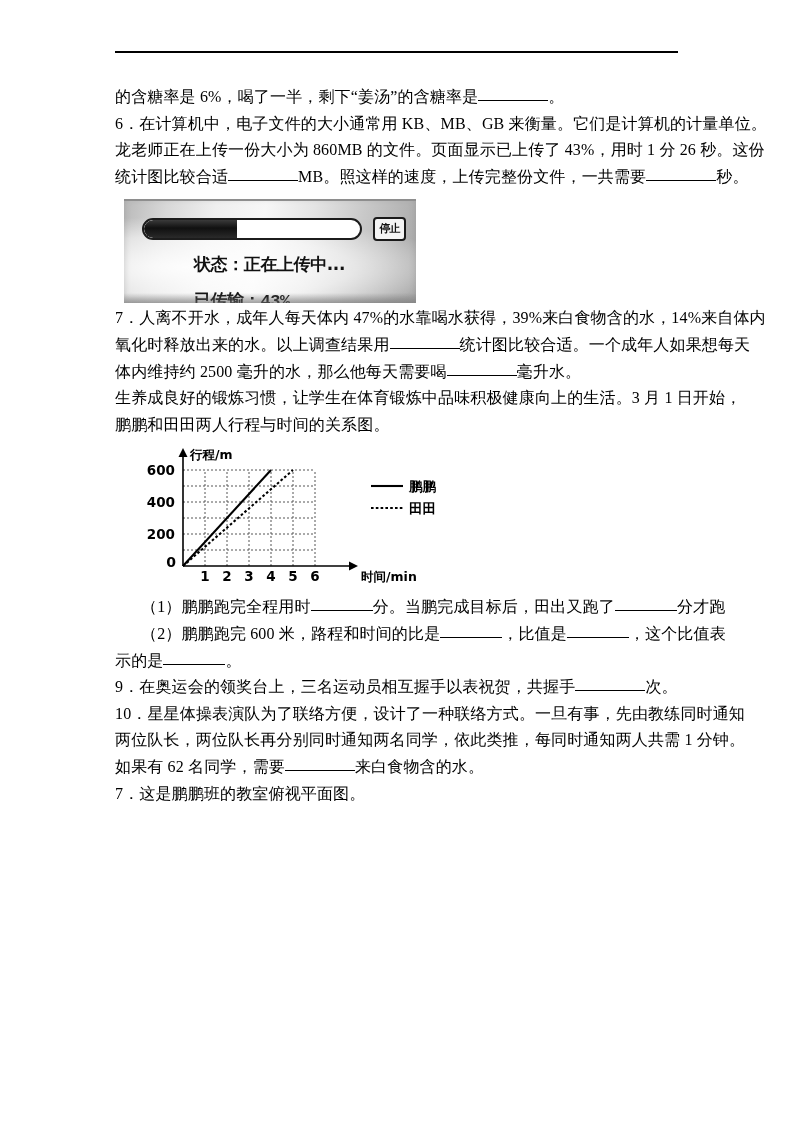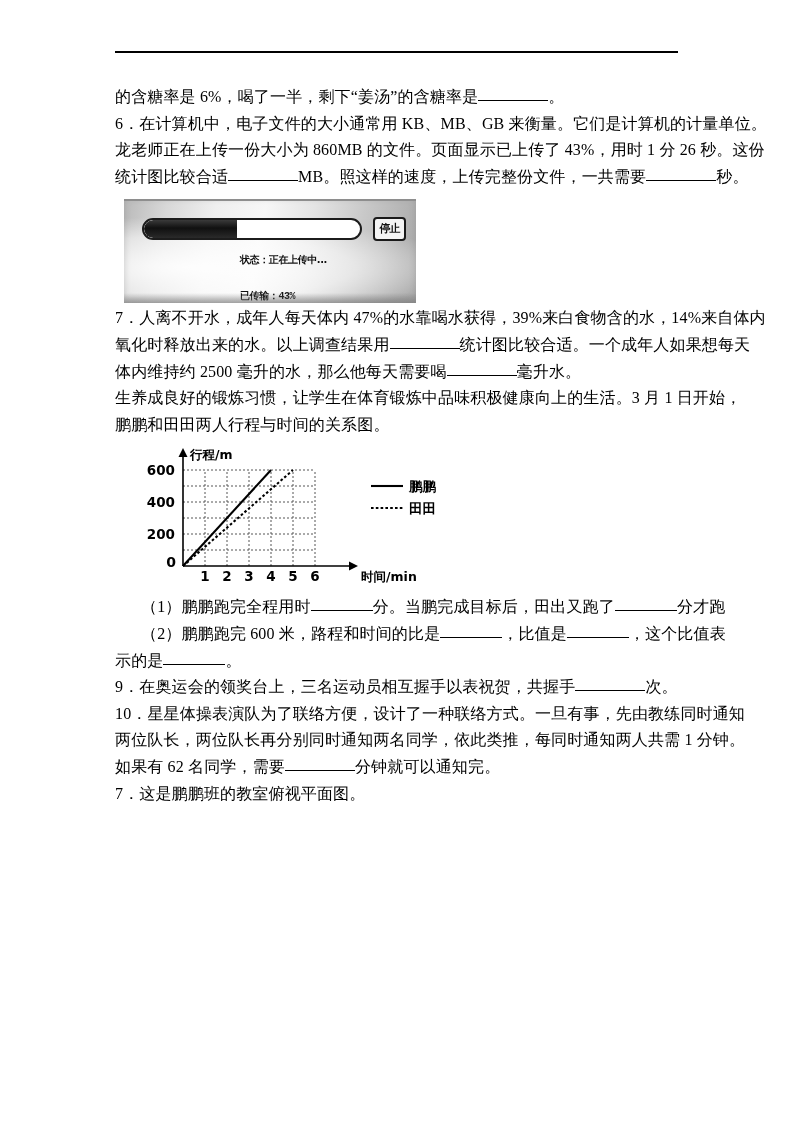--- a/index.html
+++ b/index.html
@@ -111,25 +111,24 @@
     line-height: 20px;
     text-align: center;
     color: #111;
     letter-spacing: -1px;
   }
   .pb-status, .pb-transferred {
     position: absolute;
     left: 70px;
     font-family: "DejaVu Sans", "Liberation Sans", sans-serif;
     font-weight: bold;
-    font-size: 10px;
+    font-size: 17px;
     color: #111;
     letter-spacing: -0.4px;
     white-space: nowrap;
-    margin-left: 46px;
   }
   .pb-status { top: 52px; }
   .pb-transferred { top: 88px; font-family: Liberation Mono, monospace; }
 
   
   .chart-wrap {
     position: relative;
     margin: 4px 0 0 22px;
     width: 330px;
     height: 152px;
@@ -254,21 +253,21 @@
       <span>9．</span><span>在奥运会的领奖台上，三名运动员相互握手以表祝贺，共握手</span><span class="blank b-lg"></span><span>次。</span>
     </div>
 
     <div class="qline">
       <span>10．</span><span>星星体操表演队为了联络方便，设计了一种联络方式。一旦有事，先由教练同时通知</span>
     </div>
     <div class="qline">
       <span>两位队长，两位队长再分别同时通知两名同学，依此类推，每同时通知两人共需 1 分钟。</span>
     </div>
     <div class="qline">
-      <span>如果有 62 名同学，需要</span><span class="blank b-lg"></span><span>分钟就可以通知完。</span>
+      <span>如果有 62 名同学，需要</span><span class="blank b-lg"></span><span>来白食物含的水。</span>
     </div>
 
     <div class="qline">
       <span>7．</span><span>这是鹏鹏班的教室俯视平面图。</span>
     </div>
 
   </div>
 </div>
 
 </body></html>

